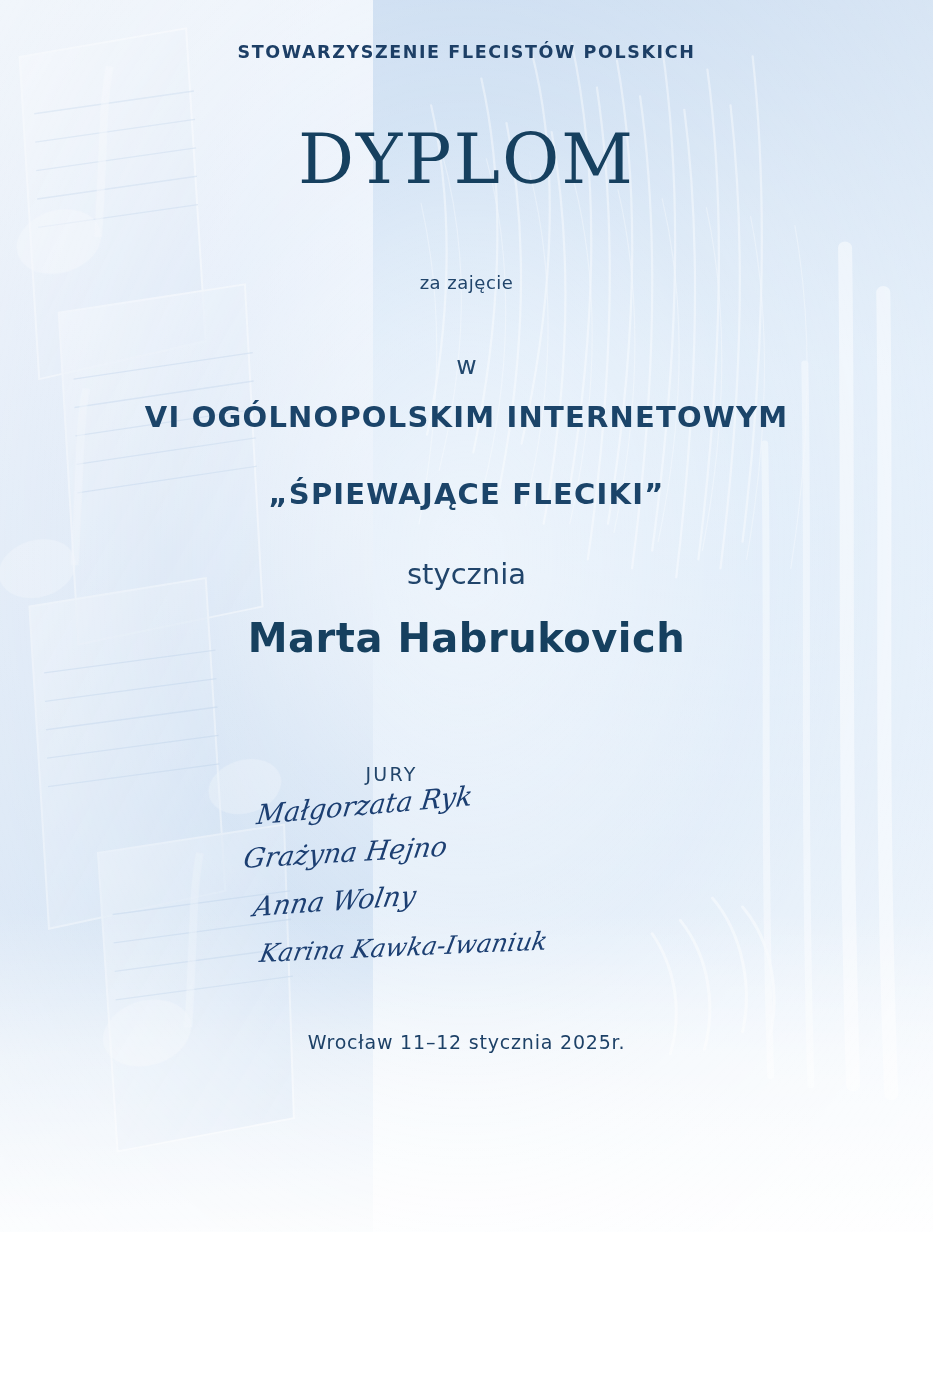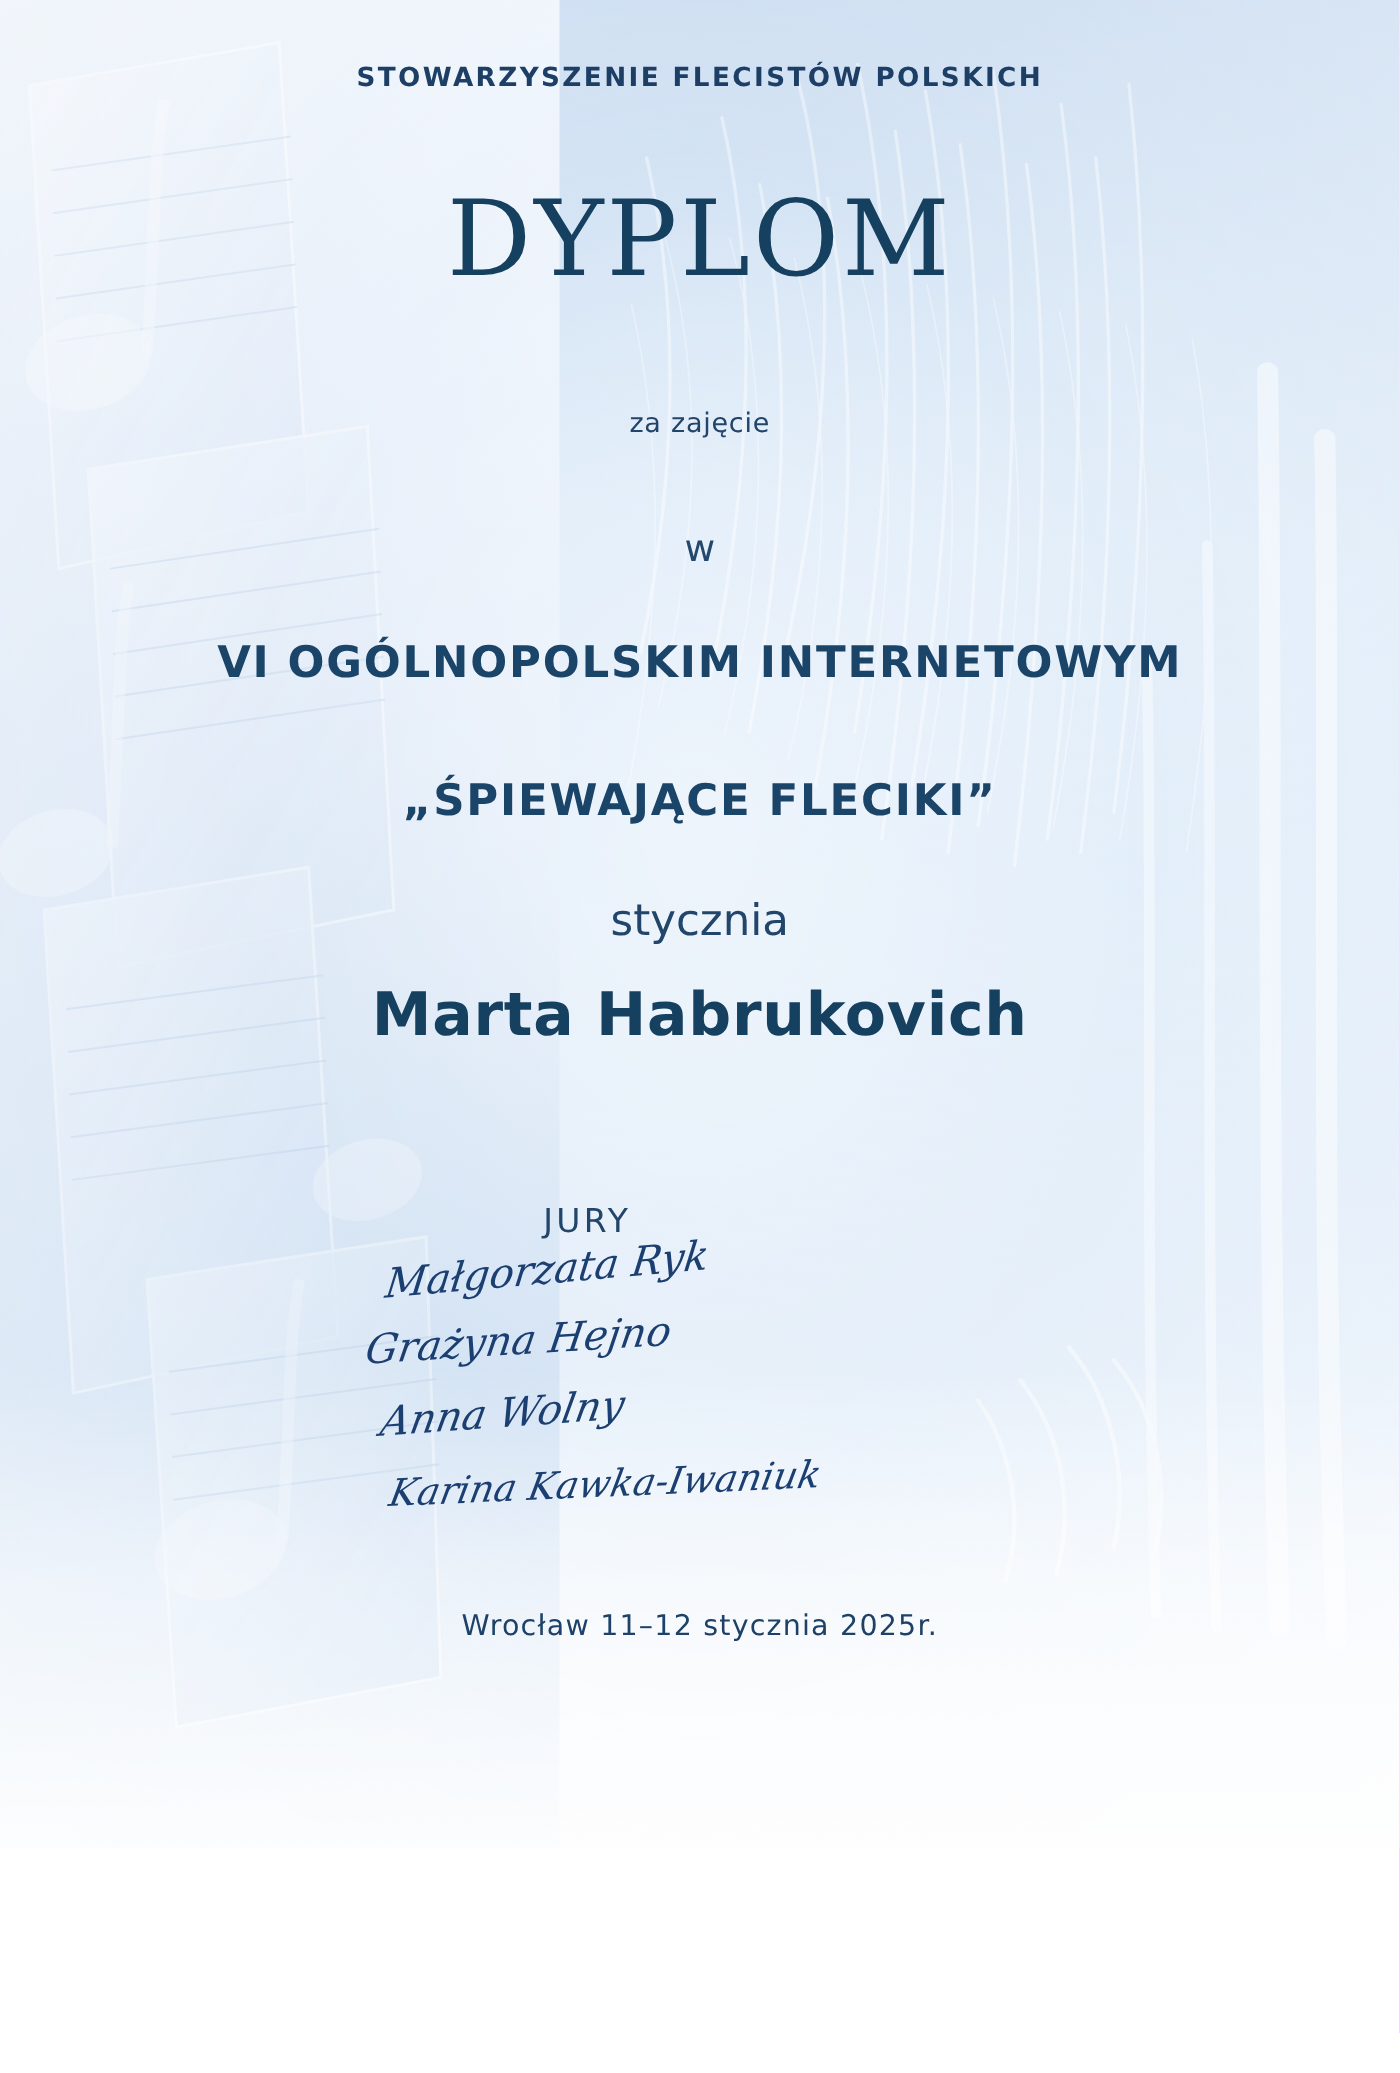--- a/index.html
+++ b/index.html
@@ -6,21 +6,21 @@
     margin: 0;
     padding: 0;
     background: #ffffff;
   }
   #diploma {
     position: relative;
     width: 933px;
     height: 1232px;
     overflow: hidden;
     font-family: "DejaVu Sans", sans-serif;
-    background: #f0abfc;
+    background: #eab308;
   }
 
   
   .bg-base {
     position: absolute;
     inset: 0;
     background:
       radial-gradient(circle at 78% 18%, rgba(255,255,255,0.95) 0%, rgba(238,245,253,0.55) 28%, rgba(205,221,240,0.25) 55%, rgba(180,203,232,0.25) 100%),
       linear-gradient(160deg, #f3f7fc 0%, #e6eefa 22%, #d8e6f6 48%, #cadef3 70%, #dce9f8 100%);
   }
@@ -117,24 +117,24 @@
     letter-spacing: 0.4px;
   }
 
   .w-line {
     margin-top: 58px;
     font-size: 25px;
     color: #22486e;
   }
 
   .competition {
-    margin-top: 44px;
+    margin-top: 20px;
     display: flex;
     flex-direction: column;
-    gap: 58px;
+    gap: 43px;
   }
   .competition div {
     font-size: 29px;
     letter-spacing: 1.2px;
     color: #1b4469;
     font-weight: 600;
   }
 
   .receives {
     margin-top: 46px;
@@ -151,21 +151,21 @@
   }
 
   .jury-block {
     margin-top: 102px;
     width: 100%;
     display: flex;
     flex-direction: column;
     align-items: center;
   }
   .jury-label {
-    font-size: 22px;
+    font-size: 19px;
     letter-spacing: 2.2px;
     color: #22456a;
     margin-right: 150px;
   }
   .signatures {
     margin-top: 6px;
     position: relative;
     width: 470px;
     height: 180px;
   }

